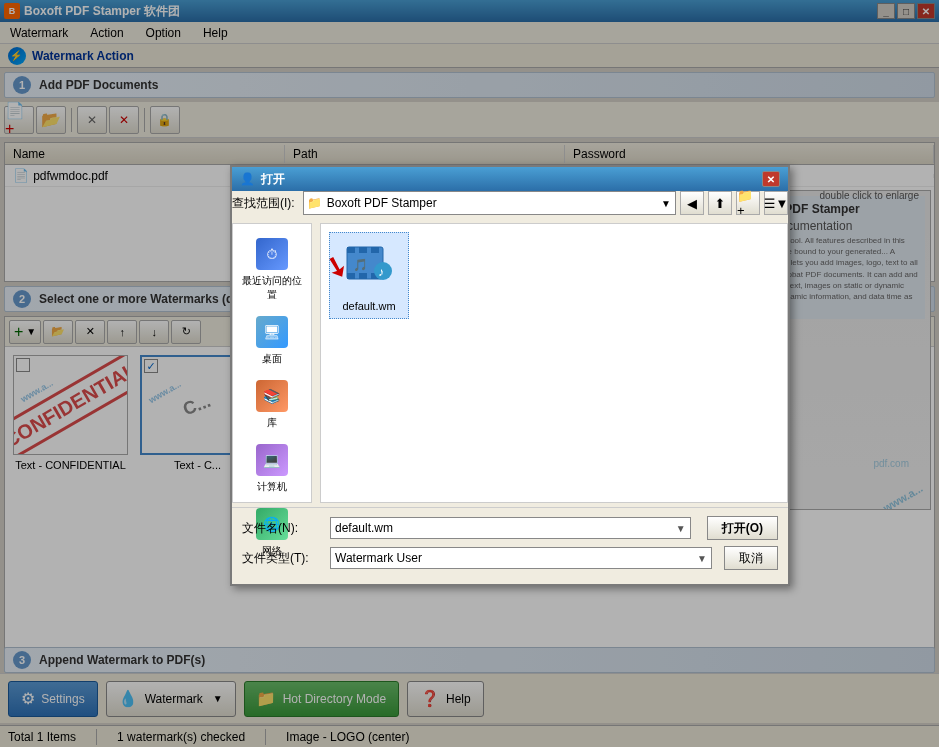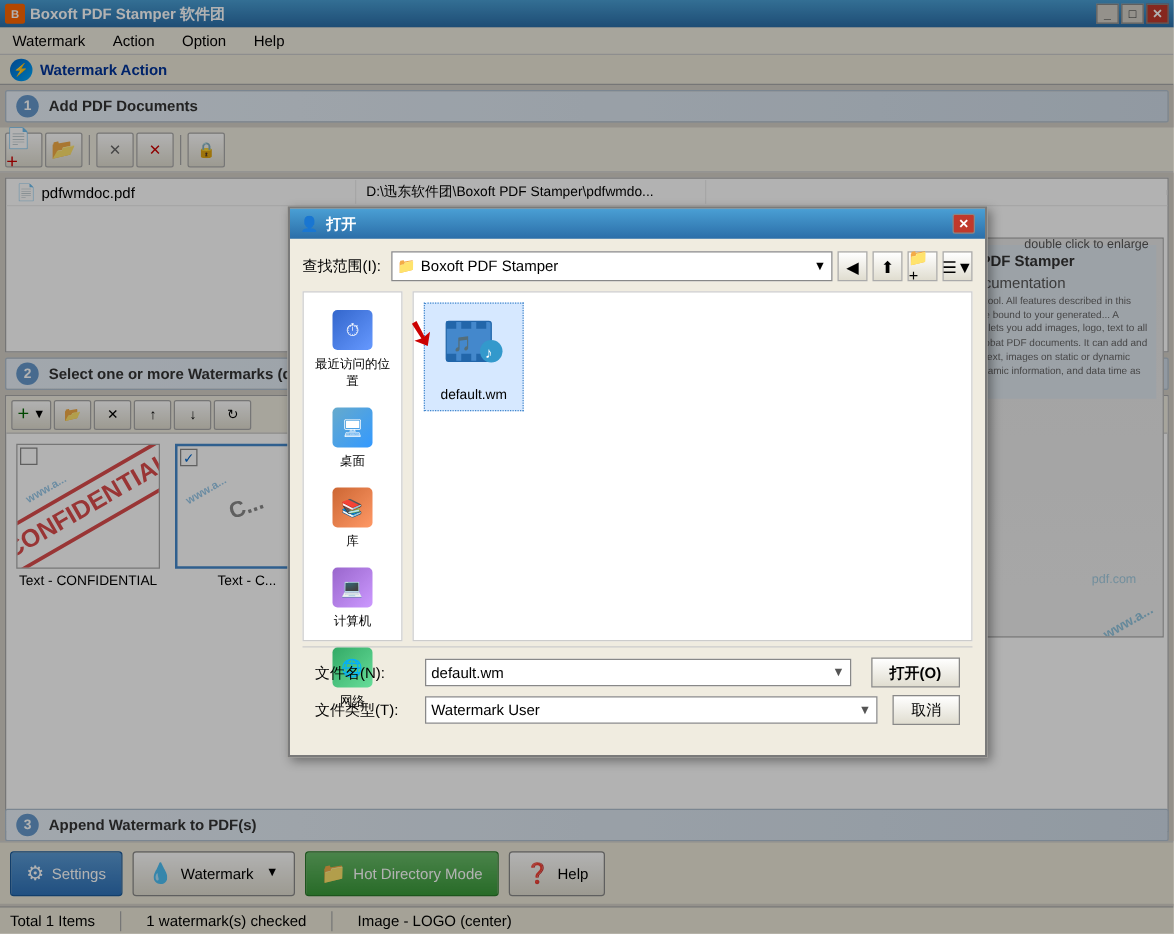--- a/index.html
+++ b/index.html
@@ -274,21 +274,21 @@
       height: 24px;
       display: flex;
       align-items: center;
       padding: 0 8px;
       font-size: 12px;
       font-weight: bold;
     }
     .dialog-title-icon { margin-right: 6px; }
     .dialog-close { margin-left: auto; width: 18px; height: 16px; background: #c0392b; border: 1px solid #888; display: flex; align-items: center; justify-content: center; cursor: pointer; color: white; font-size: 10px; font-weight: bold; border-radius: 2px; }
 
-    .dialog-body { padding: 10px; }
+    .dialog-body { }
 
     
     .dialog-address {
       display: flex;
       align-items: center;
       margin-bottom: 8px;
       gap: 4px;
     }
     .dialog-address label { font-size: 12px; white-space: nowrap; margin-right: 4px; }
     .dialog-address-combo {
@@ -525,20 +525,25 @@
   <div class="toolbar-btn">
     <span style="color:#cc0000;">✕</span>
   </div>
   <div class="toolbar-sep"></div>
   <div class="toolbar-btn">
     <span style="color:#888;">🔒</span>
   </div>
 </div>
 
 <div class="main-content">
+  <div class="table-header">
+    <div class="table-col col-name">Name</div>
+    <div class="table-col col-path">Path</div>
+    <div class="table-col col-pass">Password</div>
+  </div>
   <div class="table-row">
     <div class="table-col col-name cell cell-icon">
       <span class="pdf-icon">📄</span>
       <span>pdfwmdoc.pdf</span>
     </div>
     <div class="table-col col-path cell">D:\迅东软件团\Boxoft PDF Stamper\pdfwmdo...</div>
     <div class="table-col col-pass cell"></div>
   </div>
 </div>
 

